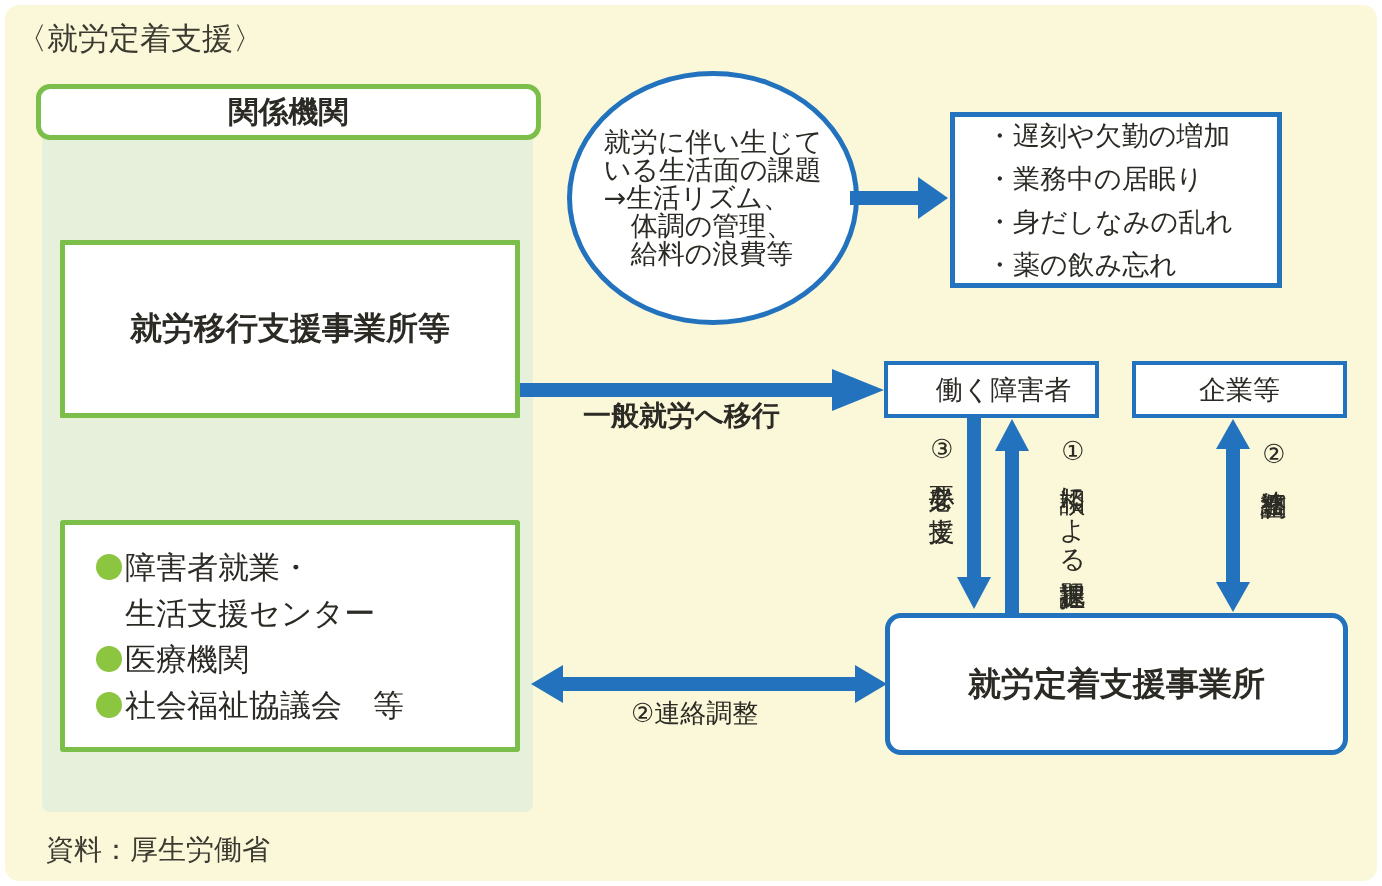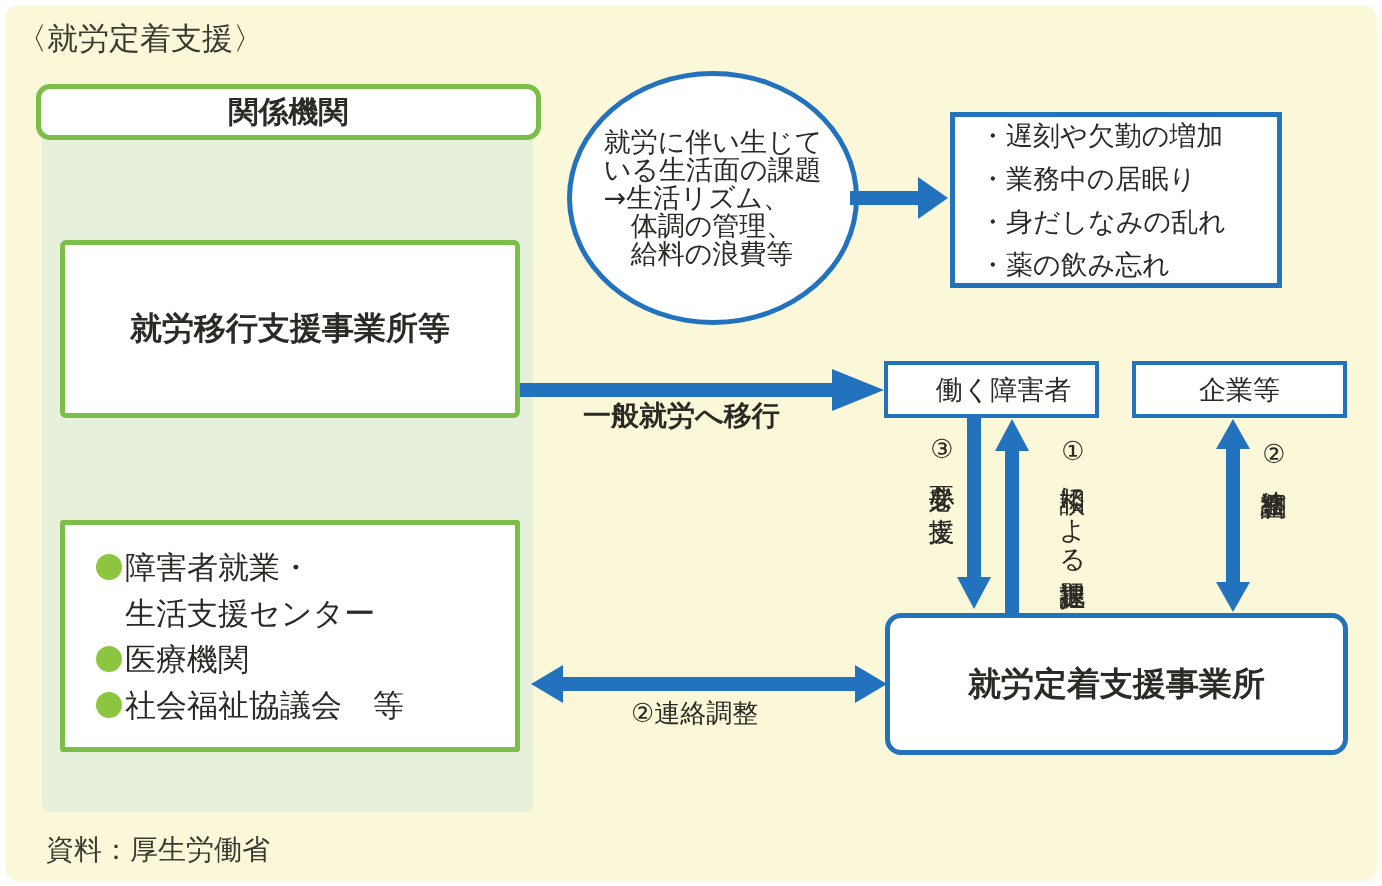--- a/index.html
+++ b/index.html
@@ -17,30 +17,30 @@
   .page-title{position:absolute;left:16px;top:18px;font-size:31px;font-weight:500;color:#3B3A31;}
   .source-note{position:absolute;left:46px;top:831px;font-size:28px;font-weight:500;color:#3B3A31;}
 
   .panel{position:absolute;left:42px;top:122px;width:491px;height:690px;background:var(--panel);border-radius:8px;}
 
   .box{position:absolute;background:#ffffff;display:flex;align-items:center;justify-content:center;}
   .green-border{border:5px solid var(--green);}
   .blue-border{border:4px solid var(--blue);}
 
   .header-box{left:36px;top:84px;width:505px;height:56px;border-radius:14px;font-size:30px;font-weight:600;}
-  .box1{left:60px;top:240px;width:460px;height:178px;border-radius:6px;font-size:32px;font-weight:600;}
+  .box1{left:60px;top:240px;width:460px;height:178px;border-radius:1px;font-size:32px;font-weight:600;}
   .box2{left:60px;top:520px;width:460px;height:232px;border-radius:3px;flex-direction:column;align-items:flex-start;justify-content:center;padding-left:31px;font-size:31px;font-weight:500;}
   .org-item{display:flex;align-items:flex-start;line-height:46px;}
   .org-item .dot{width:26px;height:26px;border-radius:50%;background:var(--bullet);flex-shrink:0;margin:10px 3px 0 0;}
   .preline{white-space:pre-line;}
 
   .ellipse{position:absolute;left:567px;top:71px;width:292px;height:254px;background:#ffffff;border:5px solid var(--blue);border-radius:50%;display:flex;align-items:center;justify-content:center;}
   .ellipse .etext{font-size:27px;line-height:28px;font-weight:500;text-align:left;white-space:pre-line;}
 
-  .issues-box{left:950px;top:112px;width:332px;height:176px;border-width:5px;flex-direction:column;align-items:flex-start;justify-content:center;padding-left:24px;}
+  .issues-box{left:950px;top:112px;width:332px;height:176px;border-width:5px;flex-direction:column;align-items:flex-start;justify-content:center;padding-left:31px;}
   .issues-box .iline{font-size:27px;line-height:43px;font-weight:500;}
 
   .worker-box{left:884px;top:361px;width:215px;height:57px;font-size:27px;font-weight:500;padding-left:24px;}
   .company-box{left:1132px;top:361px;width:215px;height:57px;font-size:27px;font-weight:500;}
   .settlement-box{left:885px;top:613px;width:463px;height:142px;border-width:5px;border-radius:16px;font-size:33px;font-weight:600;}
 
   
   .shaft{position:absolute;background:var(--blue);}
   .tri{position:absolute;width:0;height:0;border-style:solid;border-color:transparent;}
   .tri-right{border-left-color:var(--blue);}

